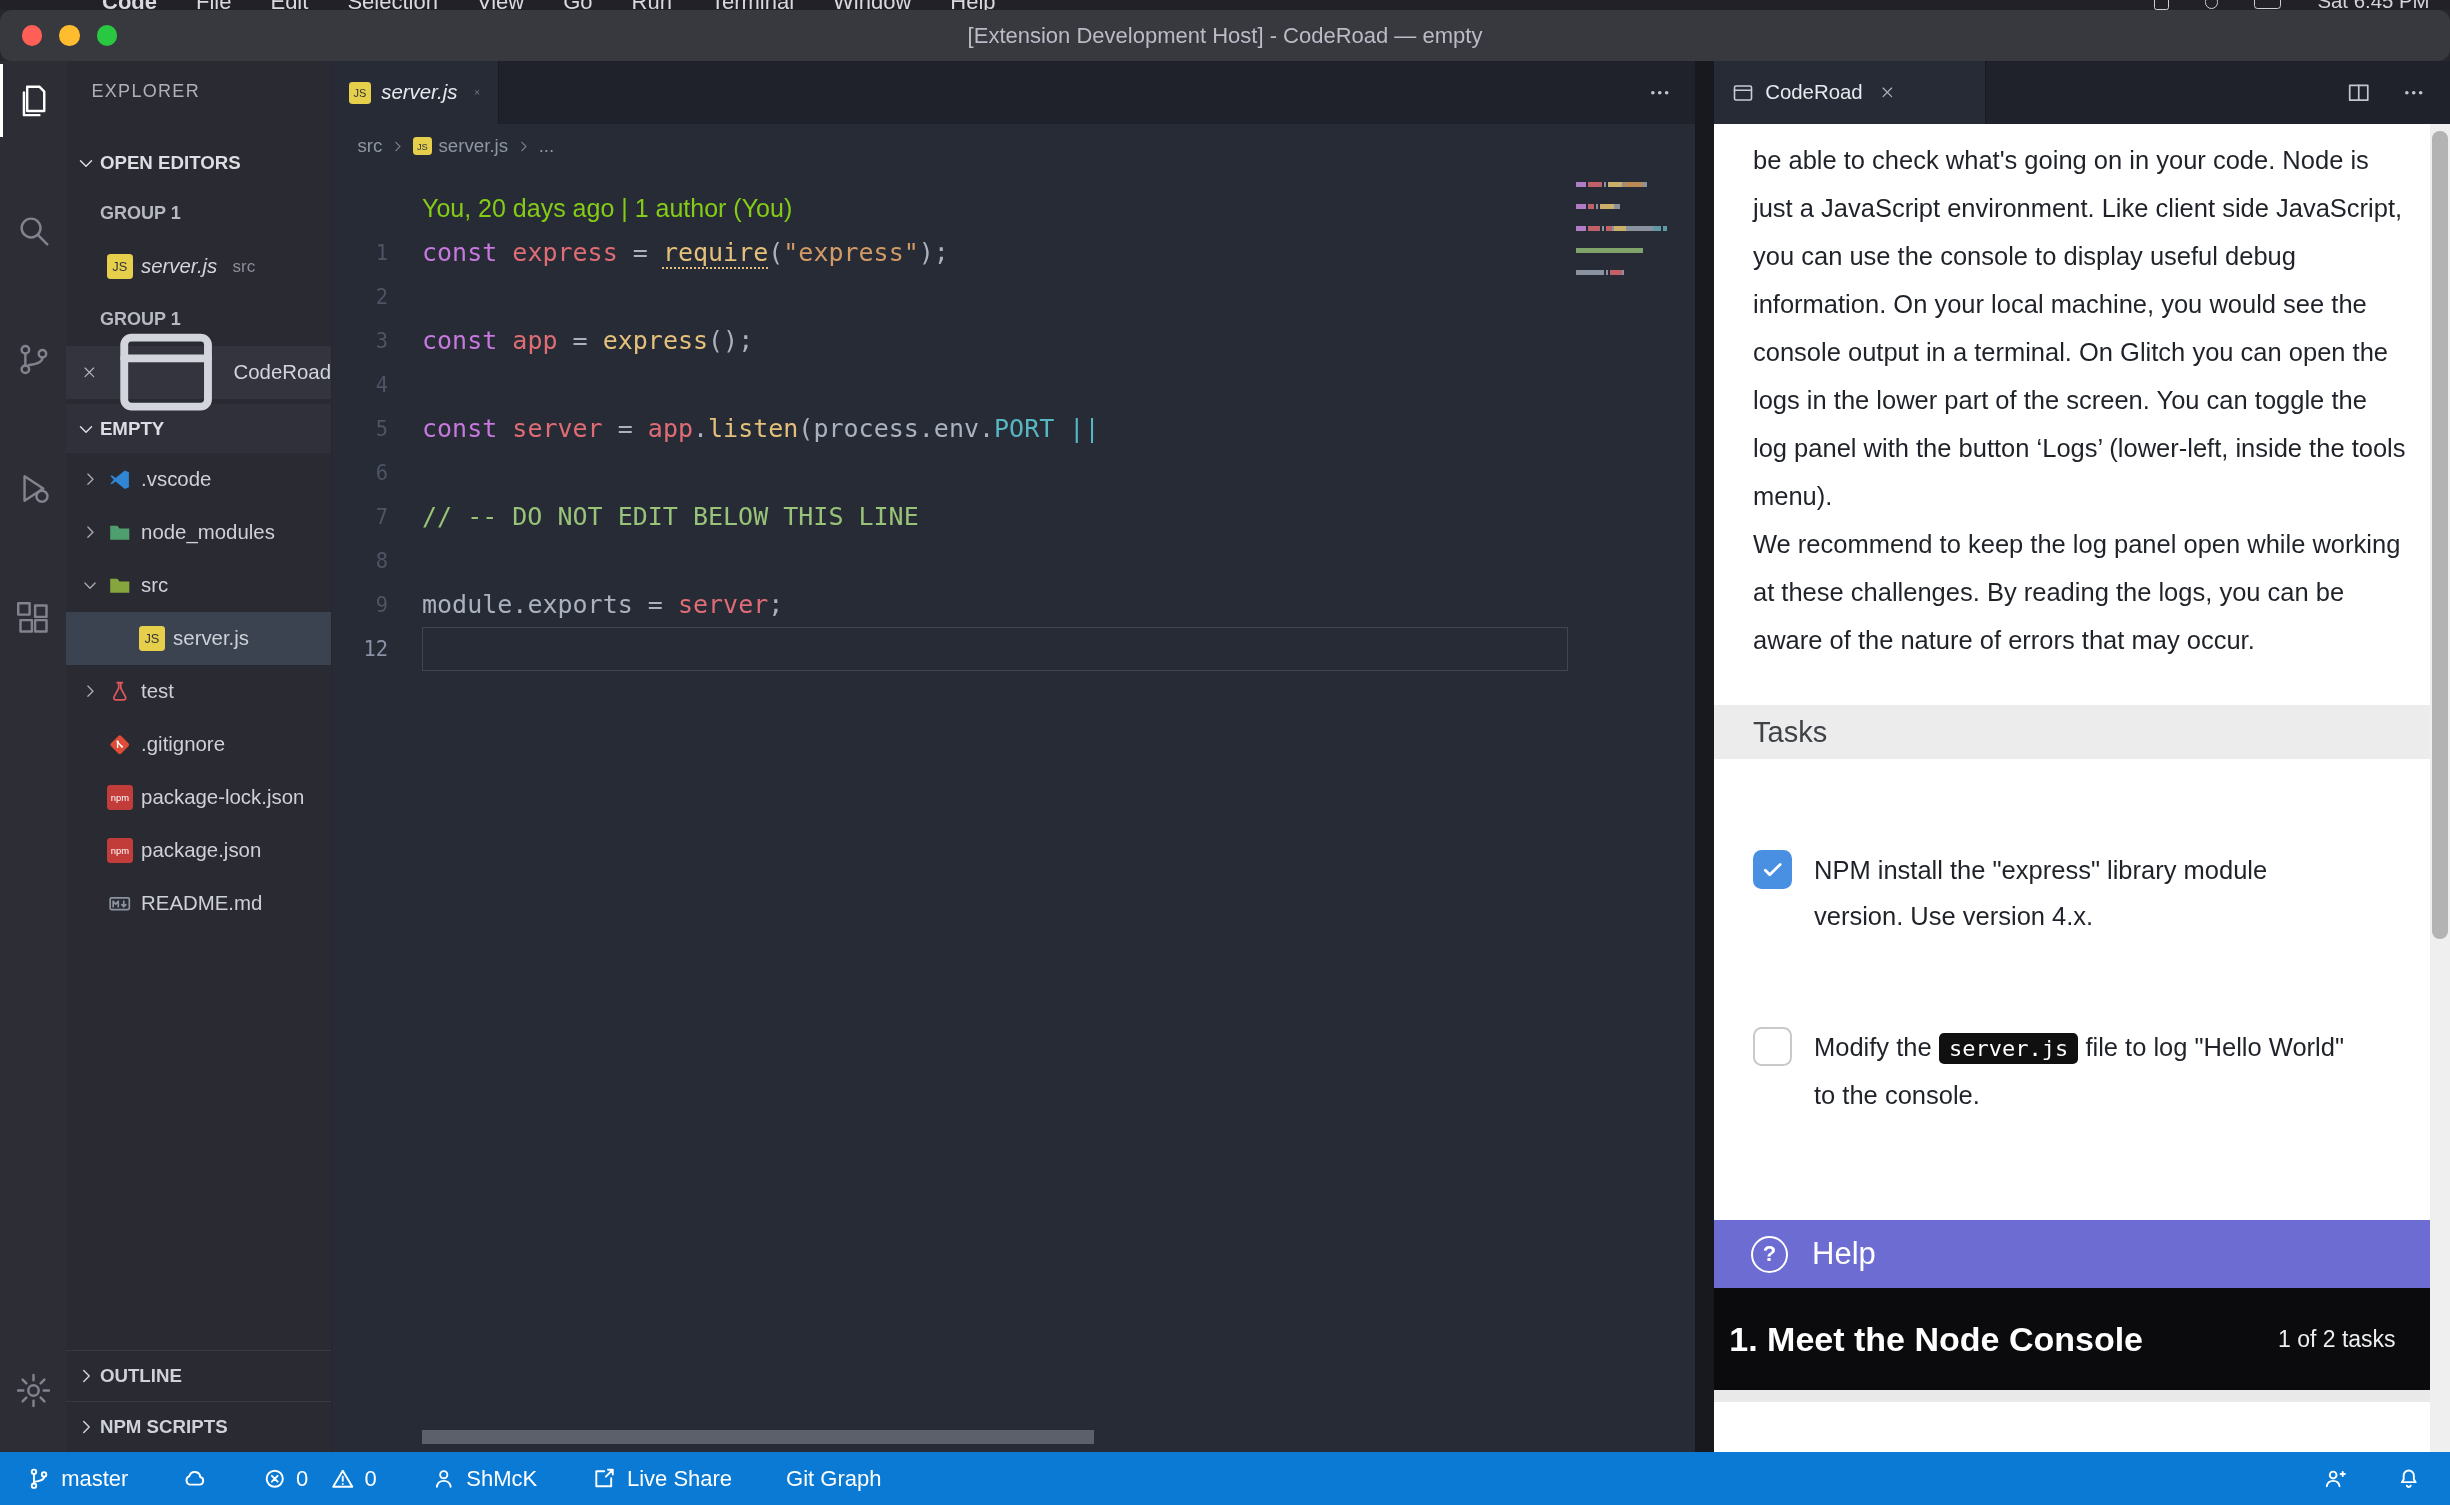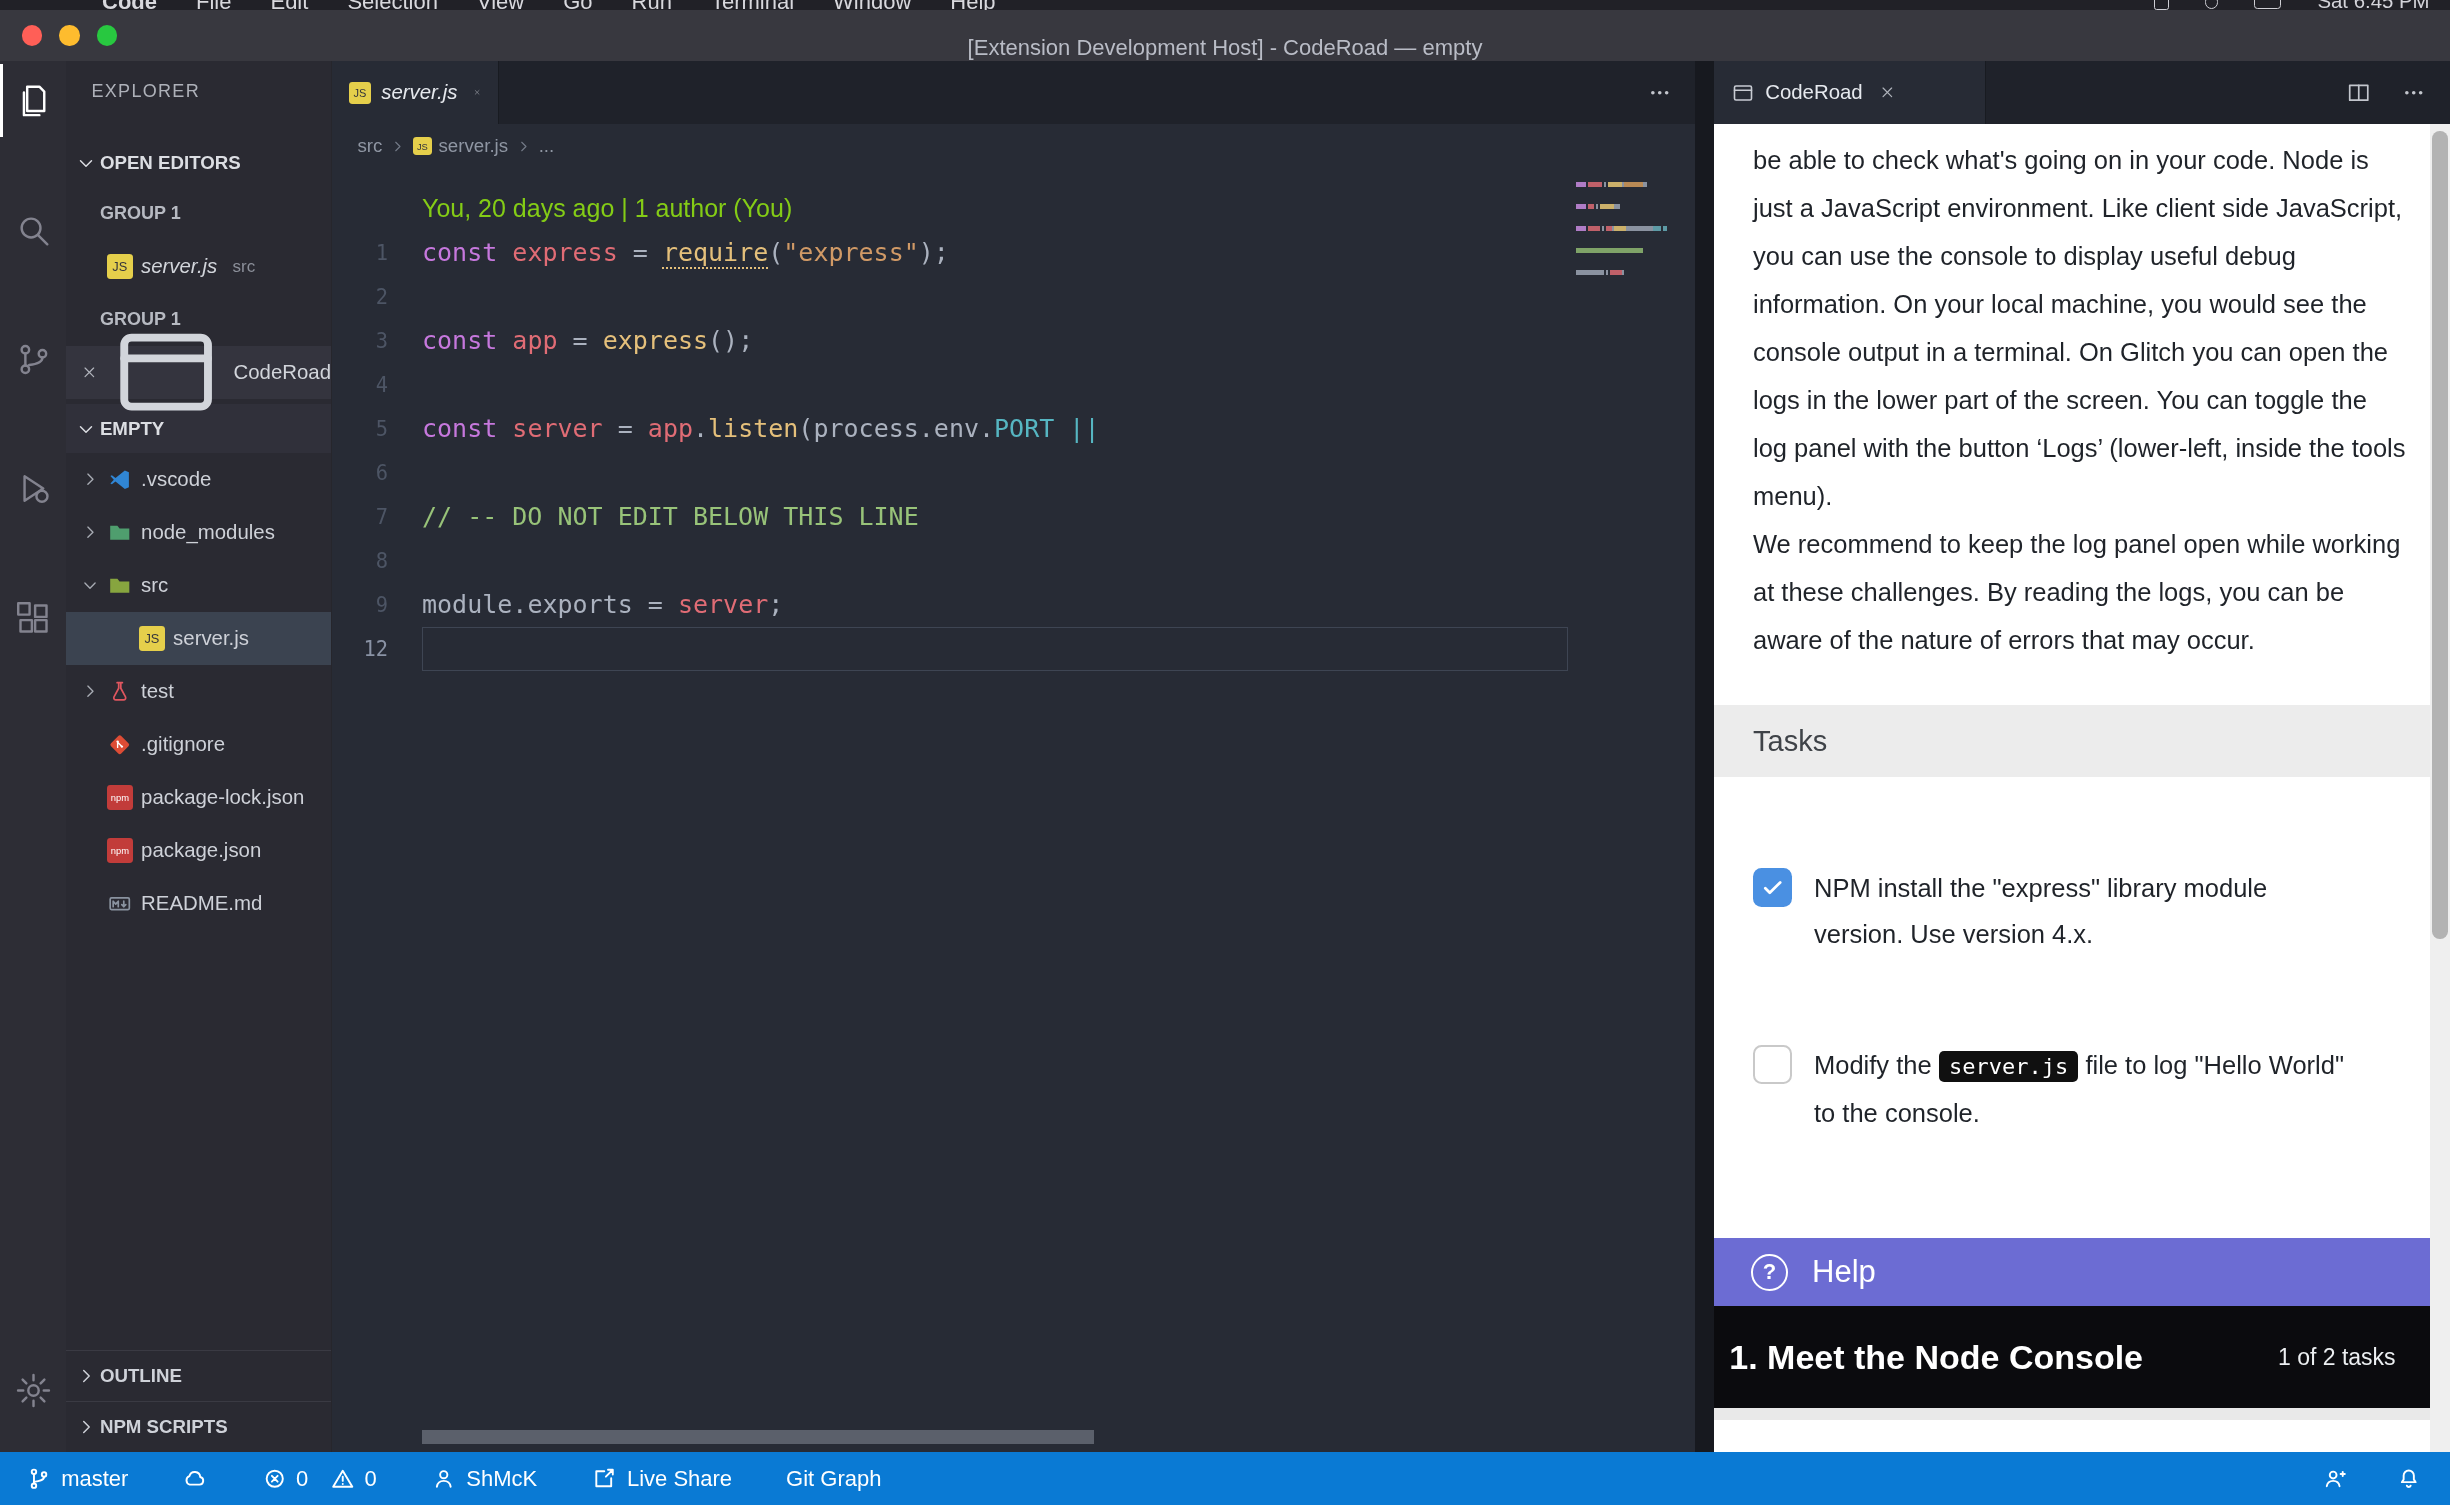--- a/index.html
+++ b/index.html
@@ -16,21 +16,21 @@
   .mb-inner{position:absolute;top:-13.6px;left:0;height:31px;display:flex;align-items:center;gap:39px;
             padding-left:102px;color:#d8d8dd;font-size:22px;white-space:nowrap;}
   .mb-item:first-child{font-weight:700;}
   .mb-right{position:absolute;top:-13.6px;right:20.4px;height:31px;display:flex;align-items:center;gap:36px;color:#d4d4da;font-size:20.4px;}
   .mbi-batt{width:27px;height:13.6px;border:1.7px solid #cfcfd5;border-radius:3.4px;}
   .mbi-dot{width:13.6px;height:13.6px;border:1.7px solid #cfcfd5;border-radius:50%;}
   .mbi-sq{width:15.3px;height:15.3px;border:1.7px solid #cfcfd5;border-radius:2.6px;}
 
   
   #titlebar{position:absolute;top:10.2px;left:0;width:100%;height:51px;background:#38383f;
-            display:flex;align-items:flex-end;justify-content:center;}
+            display:flex;align-items:center;justify-content:center;border-radius:12px;}
   .traffic{position:absolute;left:22px;top:15.3px;display:flex;gap:17px;}
   .light{width:20.4px;height:20.4px;border-radius:50%;}
   .light.red{background:#ff5f57;}
   .light.yellow{background:#febc2e;}
   .light.green{background:#28c840;}
   .title-text{font-size:22px;color:#b9bcc6;}
 
   
   #main{position:absolute;top:61px;bottom:54px;left:0;width:100%;}
 
@@ -108,21 +108,21 @@
   
   #panel{position:absolute;left:1714px;top:0;right:0;height:100%;background:#272b35;}
   .ptab-label{font-size:20.4px;color:#e6e9ee;}
   .ptab .icon.webv{width:24px;height:24px;color:#c9ccd3;}
   .webview{position:absolute;top:63px;left:0;right:0;bottom:0;background:#ffffff;}
   .wv-scrollbar{position:absolute;top:0;right:0;bottom:0;width:20.4px;background:#efefef;}
   .wv-thumb{position:absolute;top:6.8px;left:2.6px;width:15.3px;height:808px;background:#b3b3b3;border-radius:7.7px;}
   .wv-body{position:absolute;top:0;left:0;right:20.4px;bottom:0;overflow:hidden;color:#1f2329;margin-top:7px;}
   .wv-text{padding:5.1px 24px 0 39px;font-size:25.5px;line-height:48px;}
   .wv-text p{margin:0;}
-  .band{margin-top:41px;background:#ececec;height:72px;display:flex;align-items:center;padding-left:39px;font-size:29px;color:#3f4348;}
+  .band{margin-top:41px;background:#ececec;height:54px;display:flex;align-items:center;padding-left:39px;font-size:29px;color:#3f4348;}
   .tasks{padding:88px 24px 0 39px;display:flex;flex-direction:column;gap:85px;}
   .task{display:flex;gap:22px;align-items:flex-start;}
   .cb{width:39px;height:39px;border-radius:8.5px;flex:none;margin-top:3.4px;}
   .cb.on{display:flex;align-items:center;justify-content:center;color:#fff;}
   .cb.on .icon{width:25.5px;height:25.5px;}
   .cb.on svg{stroke-width:2.6;}
   .cb.off{background:#fff;border:2.6px solid #c9c9c9;}
   .task-text{font-size:25.5px;line-height:46px;max-width:536px;}
   .chip{font-family:"DejaVu Sans Mono",monospace;background:#101010;color:#fff;font-size:22px;padding:3.4px 10.2px;border-radius:5.1px;}
   .help{margin-top:102px;height:68px;display:flex;align-items:center;gap:24px;padding-left:37px;color:#fff;}

